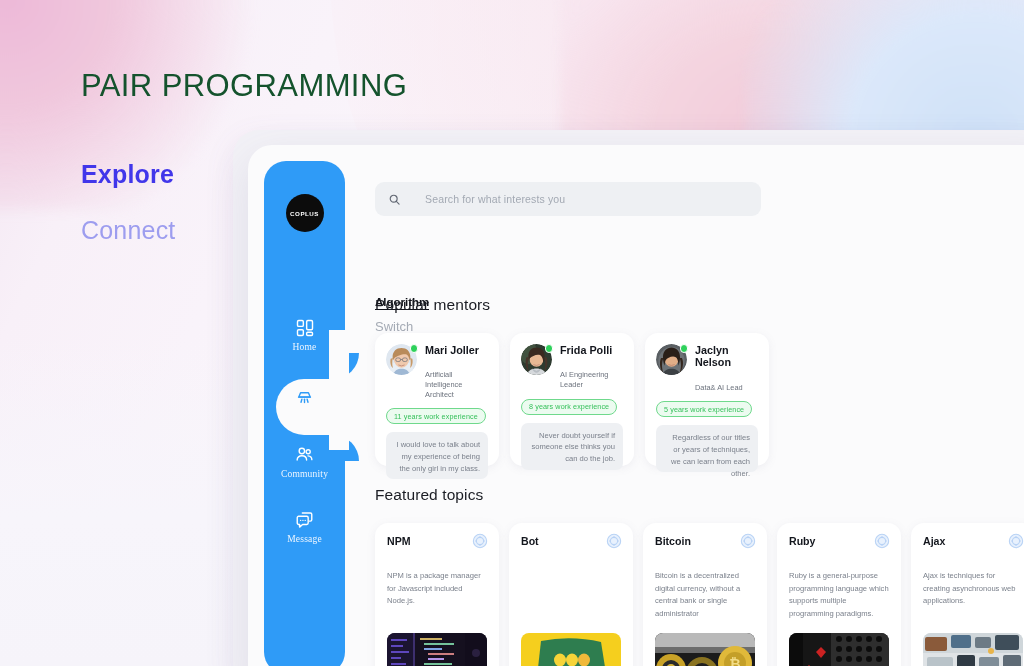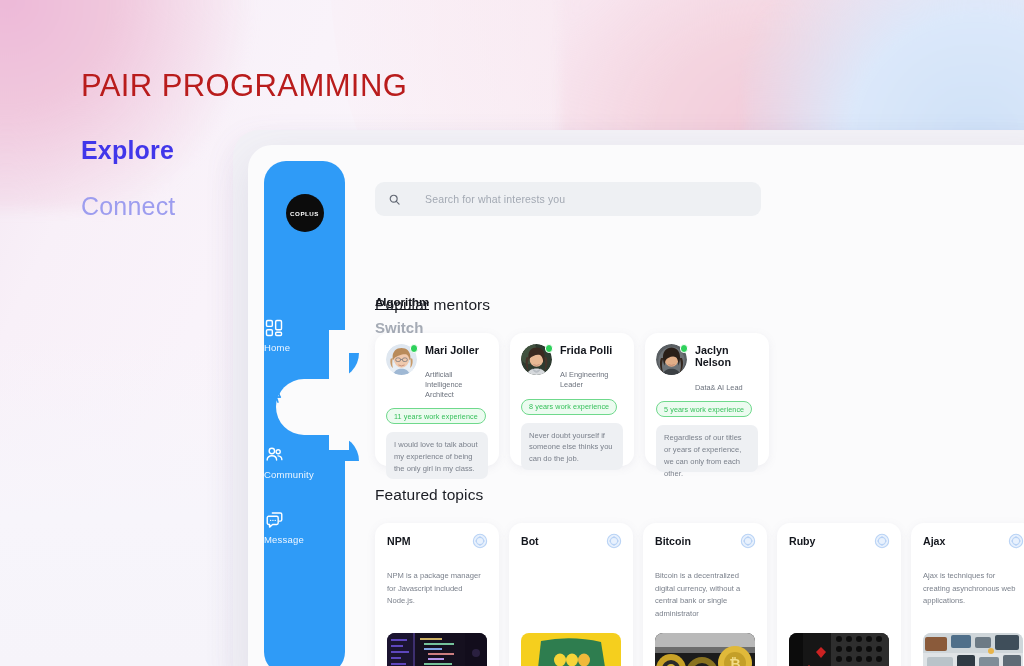--- a/index.html
+++ b/index.html
@@ -66,29 +66,30 @@
     background: linear-gradient(180deg, rgba(248,246,252,0) 0%, #f7f5fb 55%, #f6f4fa 100%);
   }
 
   
   .headline {
     position: absolute;
     left: 81px; top: 68px;
     font-size: 31px;
     letter-spacing: 0.4px;
     font-weight: 400;
-    color: #b91c1c;
+    color: #14532d;
     white-space: nowrap;
   }
   .nav-link {
     position: absolute;
     left: 81px;
     font-size: 25px;
     letter-spacing: 0.2px;
     white-space: nowrap;
+    margin-top: 24px;
   }
   .nav-link.explore { top: 136px; color: #4136ea; font-weight: 700; }
   .nav-link.connect { top: 192px; color: #9d9def; font-weight: 400; }
 
   
   .window-back {
     position: absolute;
     left: 233px; top: 130px;
     width: 820px; height: 560px;
     background: #f2f1f6;
@@ -125,22 +126,23 @@
   .logo span {
     color: #ffffff;
     font-size: 6.2px;
     font-weight: 700;
     letter-spacing: 0.5px;
   }
   .nav-item {
     position: absolute;
     left: 0; width: 81px;
     display: flex; flex-direction: column;
-    gap: 4px;
+    align-items: center; gap: 4px;
     color: #ffffff;
+    font-family: Liberation Serif, serif;
   }
   .nav-item .label {
     font-size: 9.5px;
     letter-spacing: 0.2px;
     color: #eef6ff;
   }
   .nav-item.home   { top: 157px; }
   .nav-item.explore-nav { top: 226px; }
   .nav-item.community { top: 283px; }
   .nav-item.message { top: 348px; }
@@ -196,23 +198,22 @@
   .tab-active {
     font-size: 11.5px;
     font-weight: 700;
     color: #11131a;
     border-bottom: 1.6px solid #11131a;
     padding-bottom: 1px;
     display: inline-block;
   }
   .tab-sub {
     margin-top: 9px;
-    font-size: 15px;
+    font-size: 13px;
     color: #a5abb5;
-    font-weight: bold;
   }
 
   .section-title {
     position: absolute;
     left: 14px;
     font-size: 15.5px;
     font-weight: 400;
     color: #1b1d24;
     letter-spacing: 0.1px;
   }
@@ -274,20 +275,21 @@
   }
   .quote {
     margin-top: 8px;
     background: #eef0f3;
     border-radius: 7px;
     padding: 7px 8px;
     font-size: 7.6px;
     line-height: 1.55;
     color: #7b818c;
     height: 47px;
+    text-align: right;
   }
 
   
   .topic-row {
     position: absolute;
     left: 14px; top: 362px;
     display: flex; gap: 10px;
   }
   .topic-card {
     width: 124px; height: 168px;
@@ -514,21 +516,21 @@
                 </g>
               </svg>
               <div class="status-dot"></div>
             </div>
             <div>
               <div class="mentor-name">Jaclyn Nelson</div>
               <div class="mentor-role">Data&amp; AI Lead</div>
             </div>
           </div>
           <div class="exp-badge">5 years work experience</div>
-          <div class="quote">Regardless of our titles or years of experience, we can only from each other.</div>
+          <div class="quote">Regardless of our titles or years of techniques, we can learn from each other.</div>
         </div>
       </div>
 
       <div class="section-title topics">Featured topics</div>
 
       <div class="topic-row">
 
         <div class="topic-card">
           <div class="topic-title">NPM</div>
           <span class="topic-badge">
@@ -629,20 +631,21 @@
 
         <div class="topic-card">
           <div class="topic-title">Ruby</div>
           <span class="topic-badge">
             <svg width="16" height="16" viewBox="0 0 24 24" fill="none" stroke="#b9d3f5" stroke-width="1.6">
               <circle cx="12" cy="12" r="10" fill="#e8f1fd"></circle>
               <circle cx="12" cy="12" r="5.4"></circle>
               <path d="M12 6.6v-2M12 19.4v-2M6.6 12h-2M19.4 12h-2"></path>
             </svg>
           </span>
+          <div class="topic-desc">Ruby is a general-purpose programming language which supports multiple programming paradigms.</div>
           <div class="thumb">
             <svg width="100" height="58" viewBox="0 0 100 58" preserveAspectRatio="none">
               <rect width="100" height="58" fill="#161616"></rect>
               <g fill="#2e2e2e">
                 <rect x="42" y="0" width="58" height="58"></rect>
               </g>
               <g fill="#0d0d0d">
                 <circle cx="50" cy="6" r="3"></circle>
                   <circle cx="60" cy="6" r="3"></circle>
                   <circle cx="70" cy="6" r="3"></circle>

